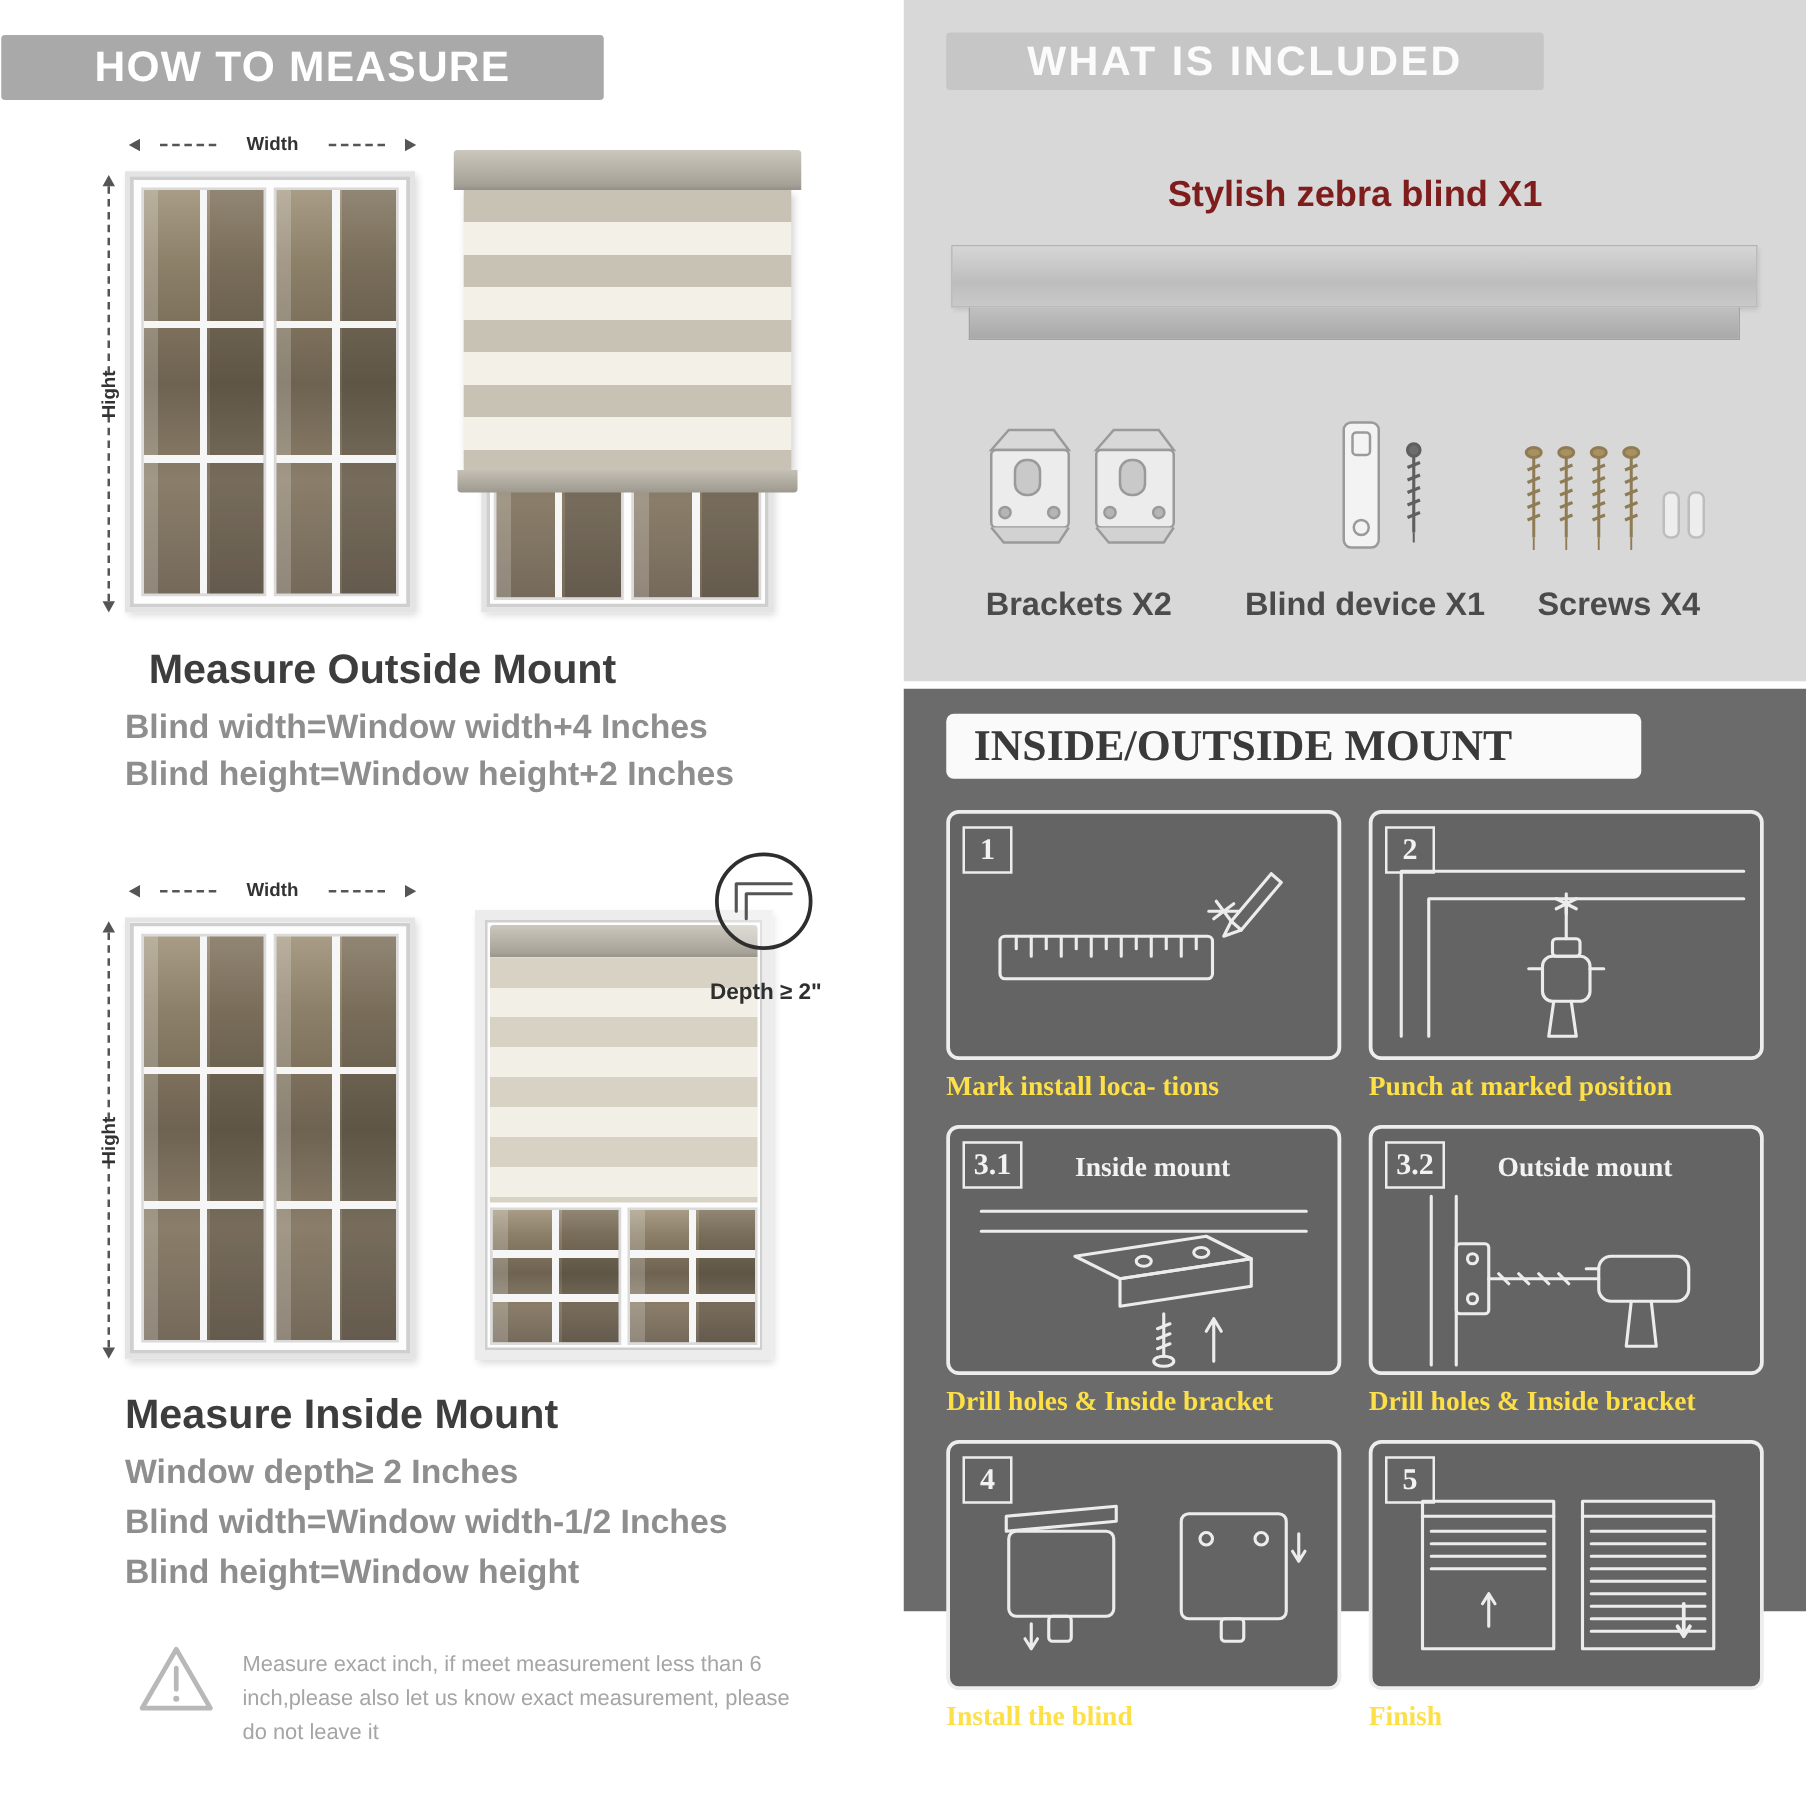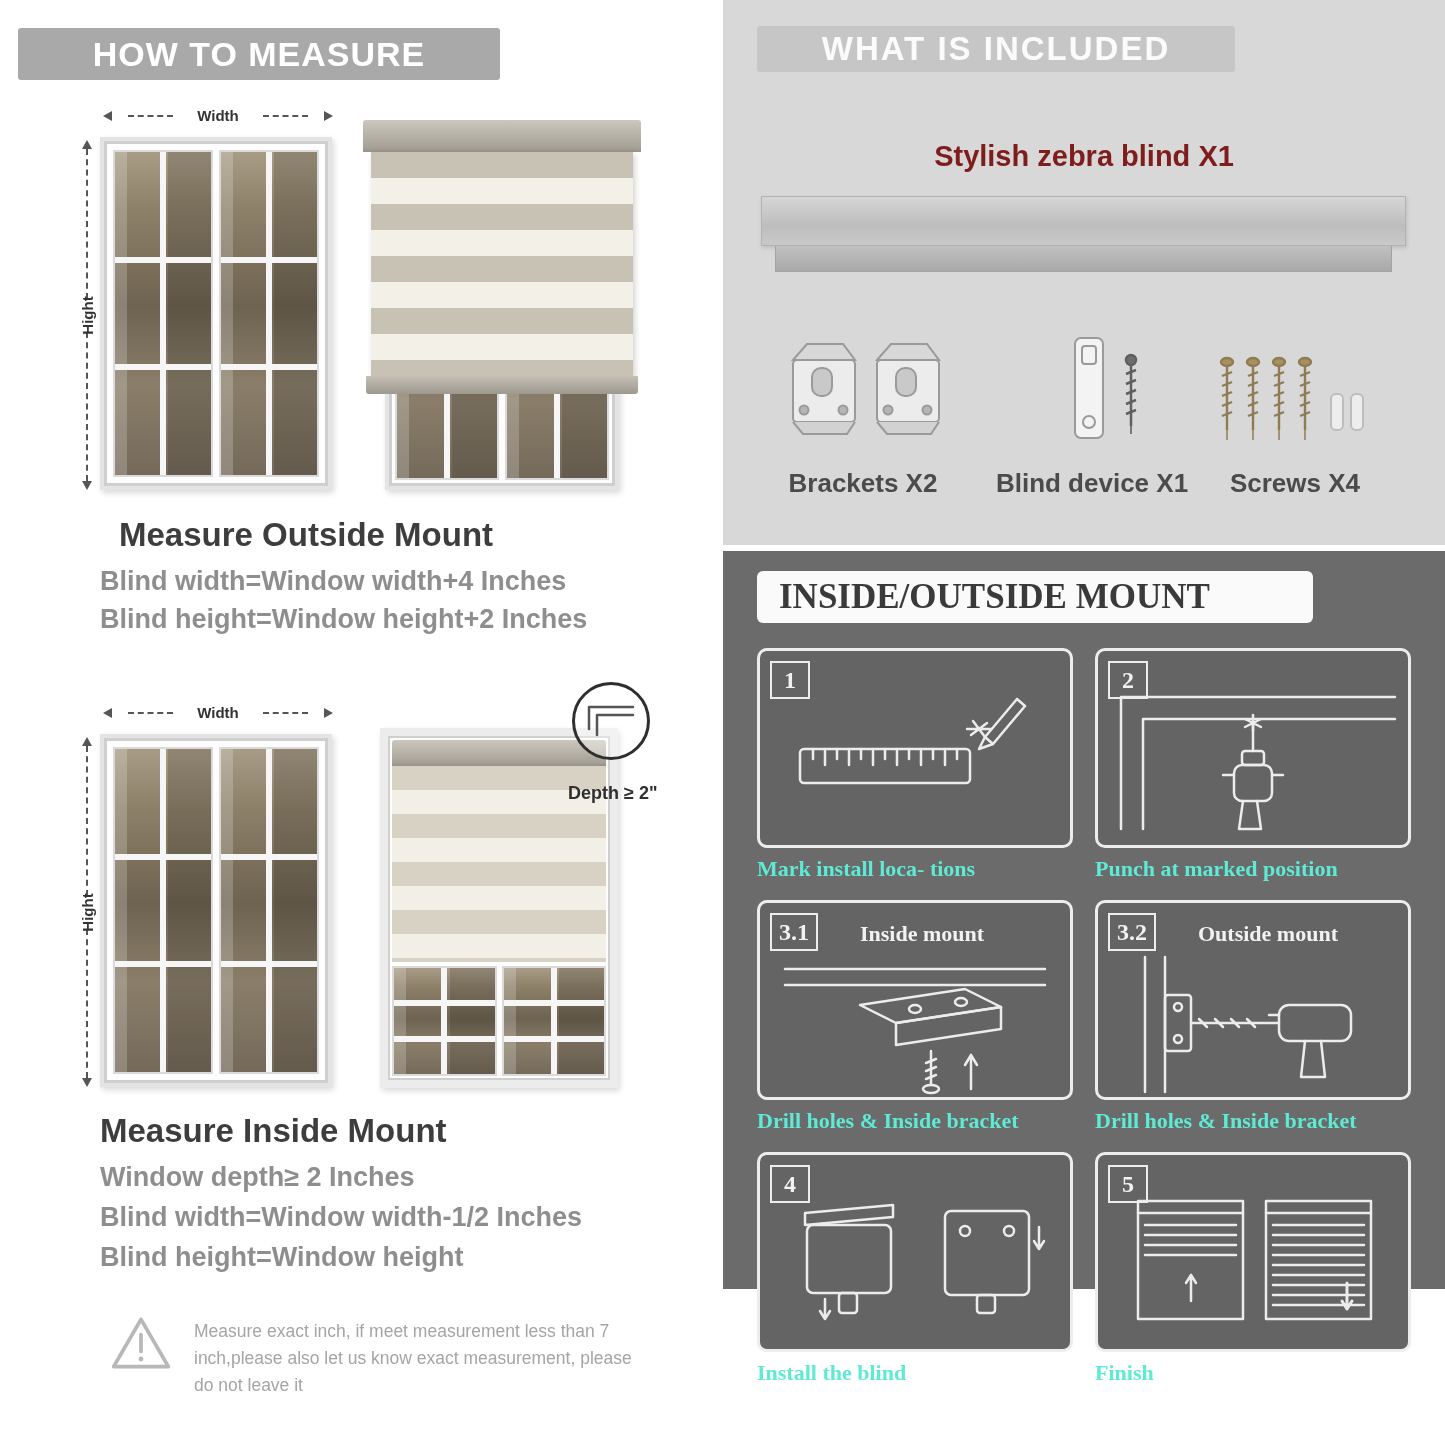--- a/index.html
+++ b/index.html
@@ -1,21 +1,21 @@
 <!DOCTYPE html>
 <html><head>
 <meta charset="utf-8">
 <style>
   * { box-sizing: border-box; margin: 0; padding: 0; }
   body { width:1445px; height:1445px; margin:0; background:#fff;
          font-family:"Liberation Sans", sans-serif; }
   .page { position:relative; width:1445px; height:1445px; background:#ffffff; overflow:hidden; }
 
   
-  .banner-left { position:absolute; left:18px; top:28px; width:482px; height:52px;
+  .banner-left { position:absolute; left:1px; top:28px; width:482px; height:52px;
     background:#a9a9a9; color:#ffffff; font-size:34px; font-weight:bold; letter-spacing:1px;
     display:flex; align-items:center; justify-content:center; border-radius:3px; }
 
   .heading { position:absolute; color:#3d3d3d; font-size:33px; font-weight:bold; }
   .grayline { position:absolute; color:#8e8e8e; font-size:27px; font-weight:bold; }
 
   
   .meas-h { position:absolute; display:flex; align-items:center;gap:16px; }
   .meas-v { position:absolute; display:flex; flex-direction:column; align-items:center; }
   .meas-h .line { flex:1; border-top:2px dashed #555; height:0; }
@@ -90,21 +90,21 @@
     background:#fafafa; color:#3a3a3a; font-size:35px; font-weight:bold;
     display:flex; align-items:center; padding-left:22px; border-radius:6px; }
   .panel { position:absolute; width:316px; height:200px; border:3px solid #ededed;
     border-radius:10px; background:#646464; }
   .badge { position:absolute; top:10px; left:10px; min-width:40px; height:38px; padding:0 7px;
     border:2.5px solid #ededed; display:flex; align-items:center; justify-content:center;
     color:#f2f2f2; font-size:24px; font-weight:bold; }
   .panel-title { position:absolute; top:18px; left:72px; color:#f2f2f2; font-size:22px; font-weight:bold;margin-left:28px; }
   .panel svg { position:absolute; left:0; top:28px; width:100%; height:168px; }
   .panel.titled svg { top:44px; height:152px; }
-  .caption { position:absolute; width:330px; color:#5eead4; font-size:22px; font-weight:bold; }
+  .caption { position:absolute; width:330px; color:#fde047; font-size:22px; font-weight:bold; }
 
   .c1 { left:34px; }  .c2 { left:372px; }
   .r1 { top:97px; }   .r2 { top:349px; }  .r3 { top:601px; }
   .cap-r1 { top:305px; } .cap-r2 { top:557px; } .cap-r3 { top:809px; }
 
   svg.lineart { stroke:#ececec; fill:none; stroke-width:2.5; stroke-linecap:round; stroke-linejoin:round; }
 </style>
 </head>
 <body>
 
@@ -184,21 +184,21 @@
   <div class="grayline" style="left:100px;top:1162px;">Window depth≥ 2 Inches</div>
   <div class="grayline" style="left:100px;top:1202px;">Blind width=Window width-1/2 Inches</div>
   <div class="grayline" style="left:100px;top:1242px;">Blind height=Window height</div>
 
   <div class="warning-wrap">
     <svg width="66" height="62" viewBox="0 0 70 62">
       <path d="M35 6 L64 56 L6 56 Z" fill="none" stroke="#b8b8b8" stroke-width="4" stroke-linejoin="round"></path>
       <line x1="35" y1="22" x2="35" y2="40" stroke="#b8b8b8" stroke-width="4" stroke-linecap="round"></line>
       <circle cx="35" cy="48" r="2.6" fill="#b8b8b8"></circle>
     </svg>
-    <div class="warning-text">Measure exact inch, if meet measurement less than 7 inch,please also let us know exact measurement, please do not leave it</div>
+    <div class="warning-text">Measure exact inch, if meet measurement less than 6 inch,please also let us know exact measurement, please do not leave it</div>
   </div>
 
   <div class="right-top">
     <div class="banner-included">WHAT IS INCLUDED</div>
     <div class="product-label">Stylish zebra blind X1</div>
 
     <div class="headrail">
       <div class="hr-top"></div>
       <div class="hr-bottom"></div>
     </div>

